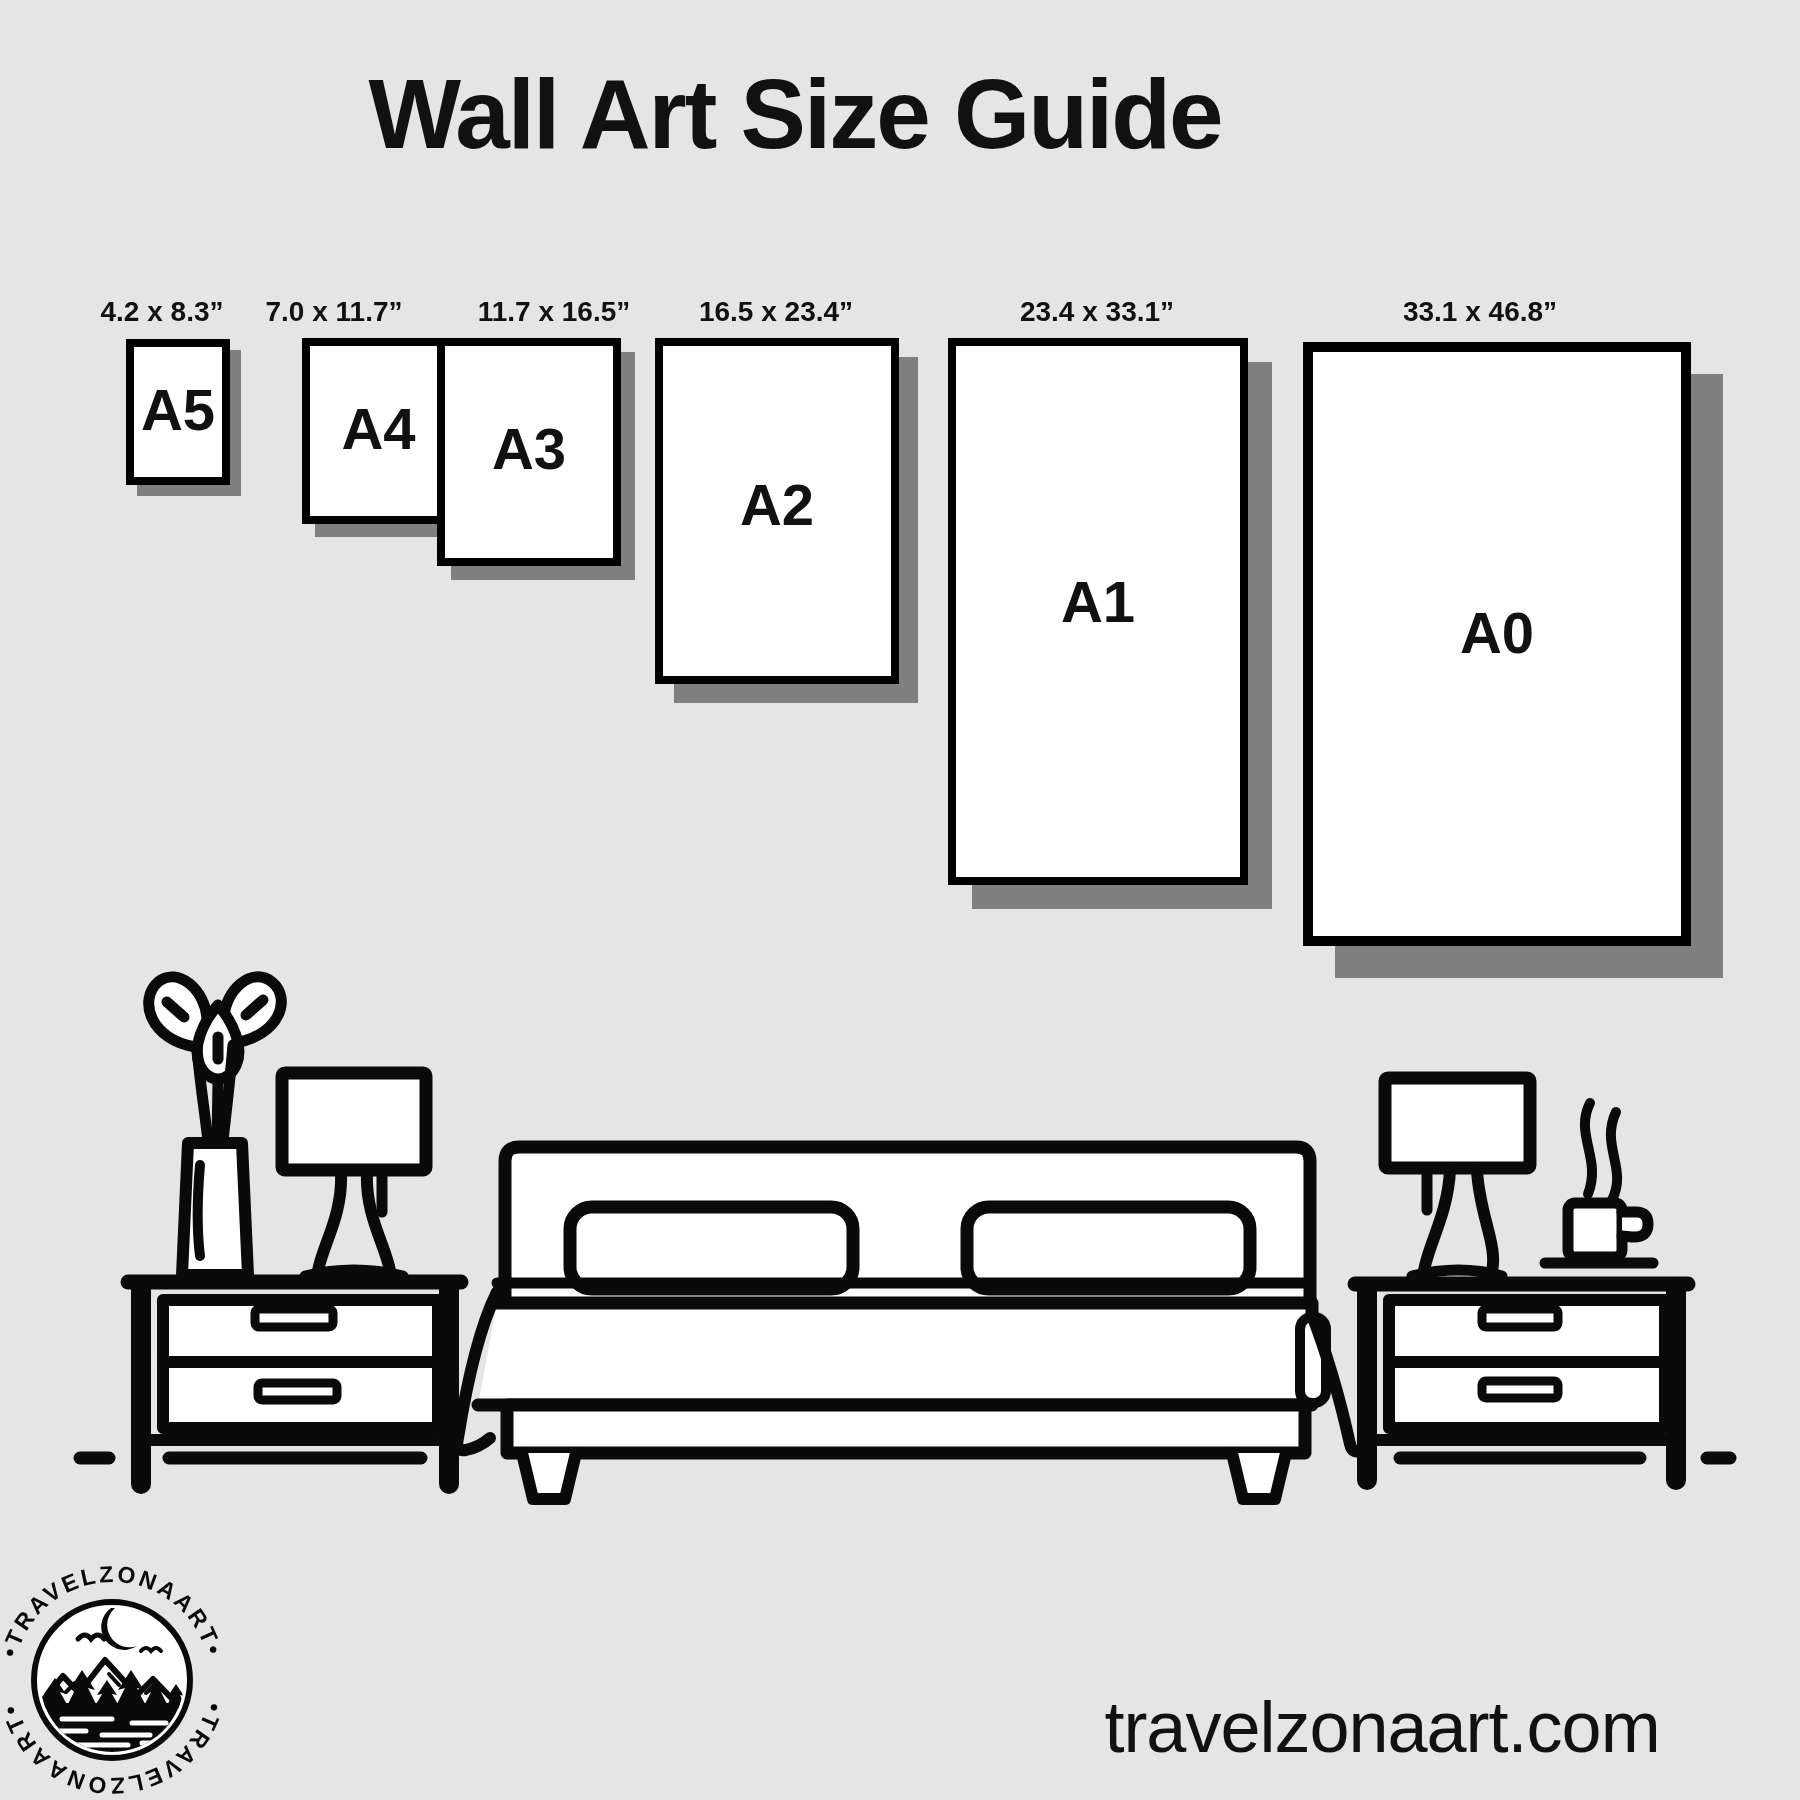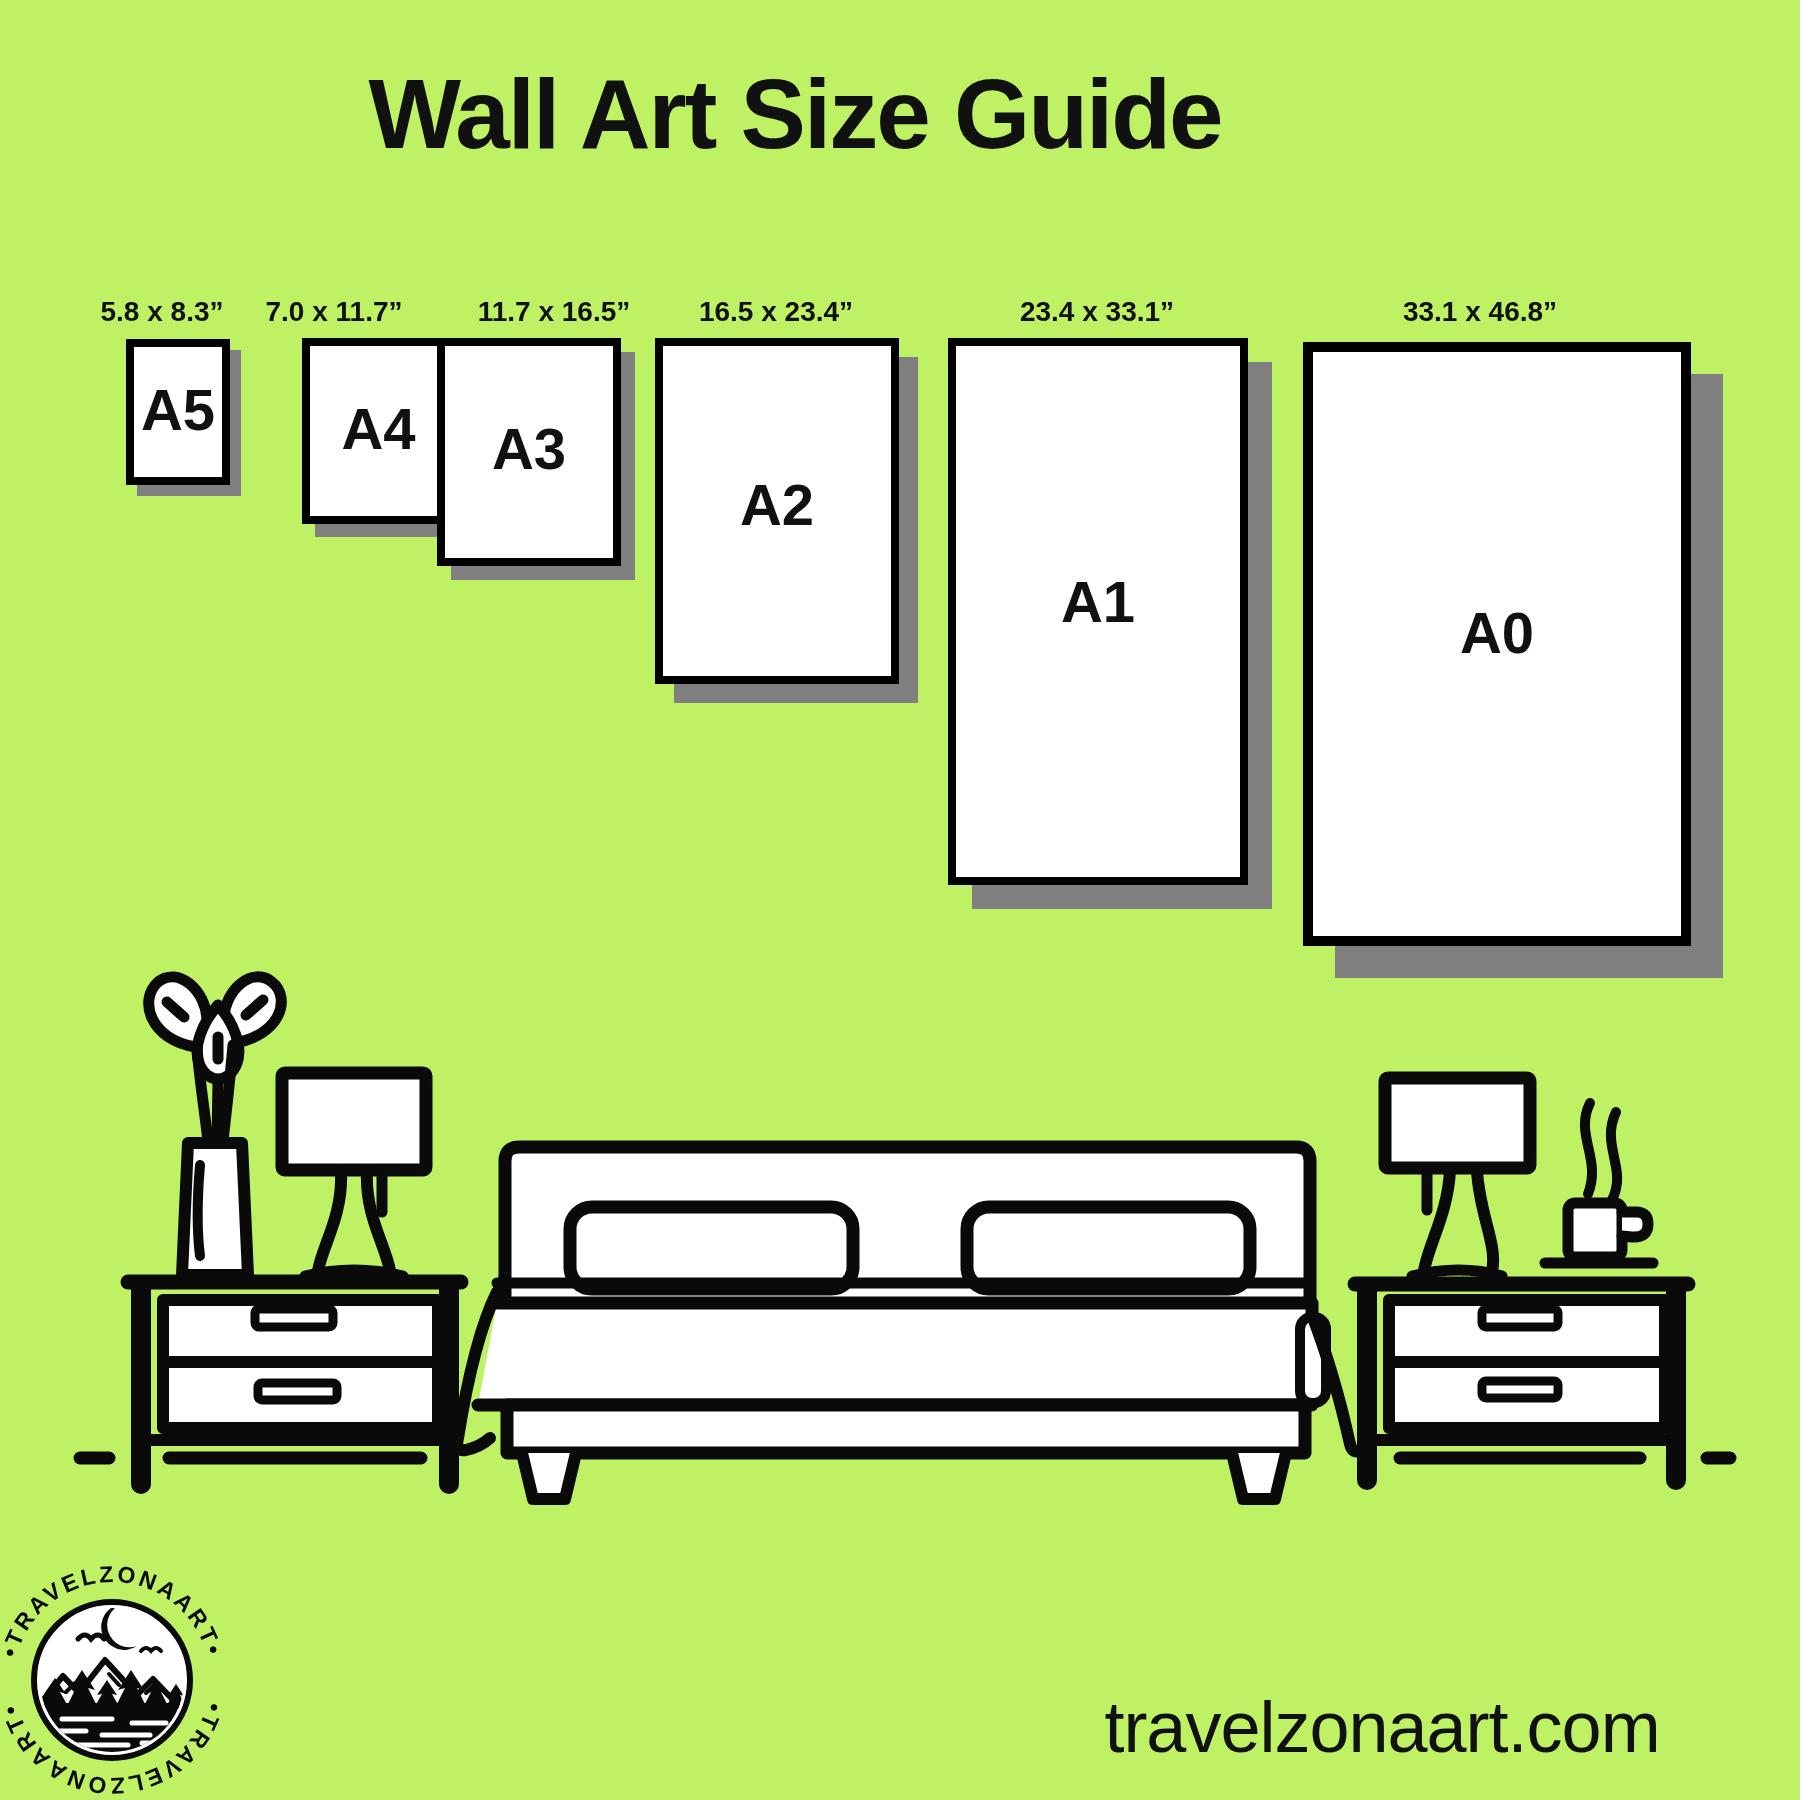--- a/index.html
+++ b/index.html
@@ -1,16 +1,16 @@
 <!DOCTYPE html>
 <html><head>
 <meta charset="utf-8">
 <style>
   html,body{margin:0;padding:0;background:#ffffff;}
-  #canvas{position:relative;width:1800px;height:1800px;background:#bef264;overflow:hidden;
+  #canvas{position:relative;width:1800px;height:1800px;background:#e5e5e5;overflow:hidden;
           font-family:"Liberation Sans", sans-serif;color:#000;}
 
   
   #title{position:absolute;top:58px;left:795px;transform:translateX(-50%);
          font-size:98px;font-weight:700;letter-spacing:-2px;white-space:nowrap;color:#111;}
 
   
   .frame{position:absolute;background:#fff;border:8px solid #000;box-sizing:border-box;}
   .frame .letter{position:absolute;left:50%;top:48%;transform:translate(-50%,-50%);
                  font-size:58px;font-weight:700;color:#111;letter-spacing:0px;}
@@ -38,21 +38,21 @@
   #website{position:absolute;top:1686px;left:1382px;transform:translateX(-50%);
            font-size:72px;font-weight:400;letter-spacing:-1px;white-space:nowrap;color:#111;}
 </style>
 </head>
 <body>
 
 <div id="canvas">
 
   <div id="title">Wall Art Size Guide</div>
 
-  <div class="dim-label" id="label-a5">5.8 x 8.3”</div>
+  <div class="dim-label" id="label-a5">4.2 x 8.3”</div>
   <div class="dim-label" id="label-a4">7.0 x 11.7”</div>
   <div class="dim-label" id="label-a3">11.7 x 16.5”</div>
   <div class="dim-label" id="label-a2">16.5 x 23.4”</div>
   <div class="dim-label" id="label-a1">23.4 x 33.1”</div>
   <div class="dim-label" id="label-a0">33.1 x 46.8”</div>
 
   <div class="frame" id="frame-a5">
     <span class="letter">A5</span>
     </div>
   <div class="frame" id="frame-a4">

